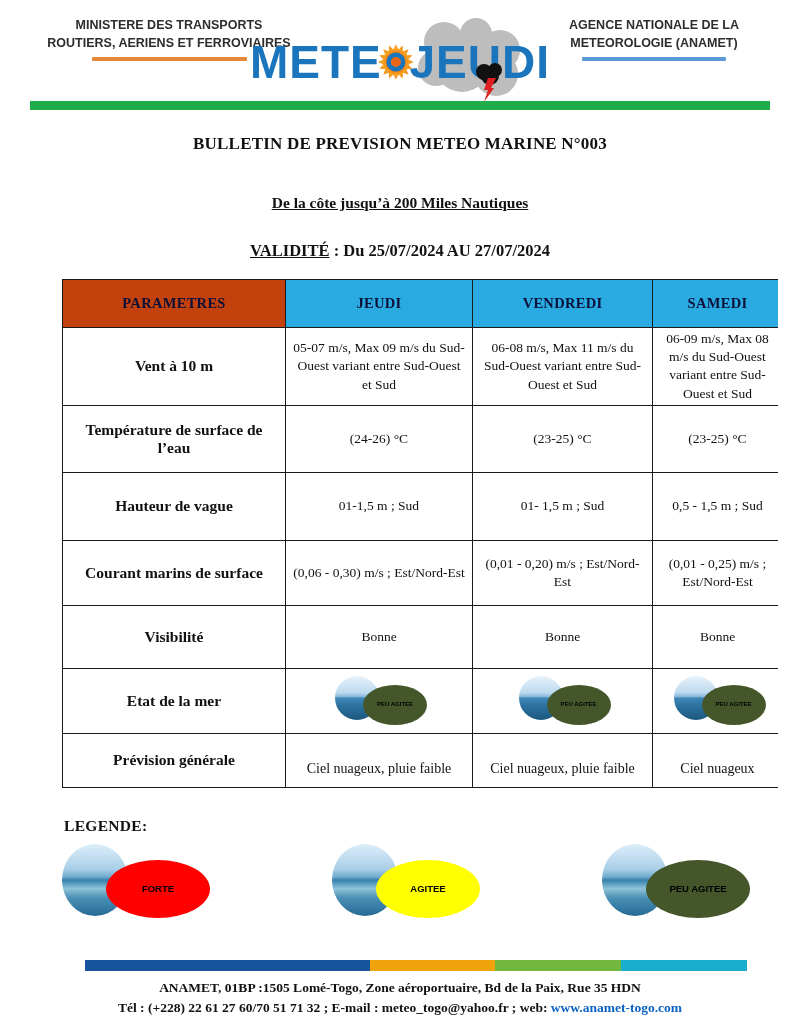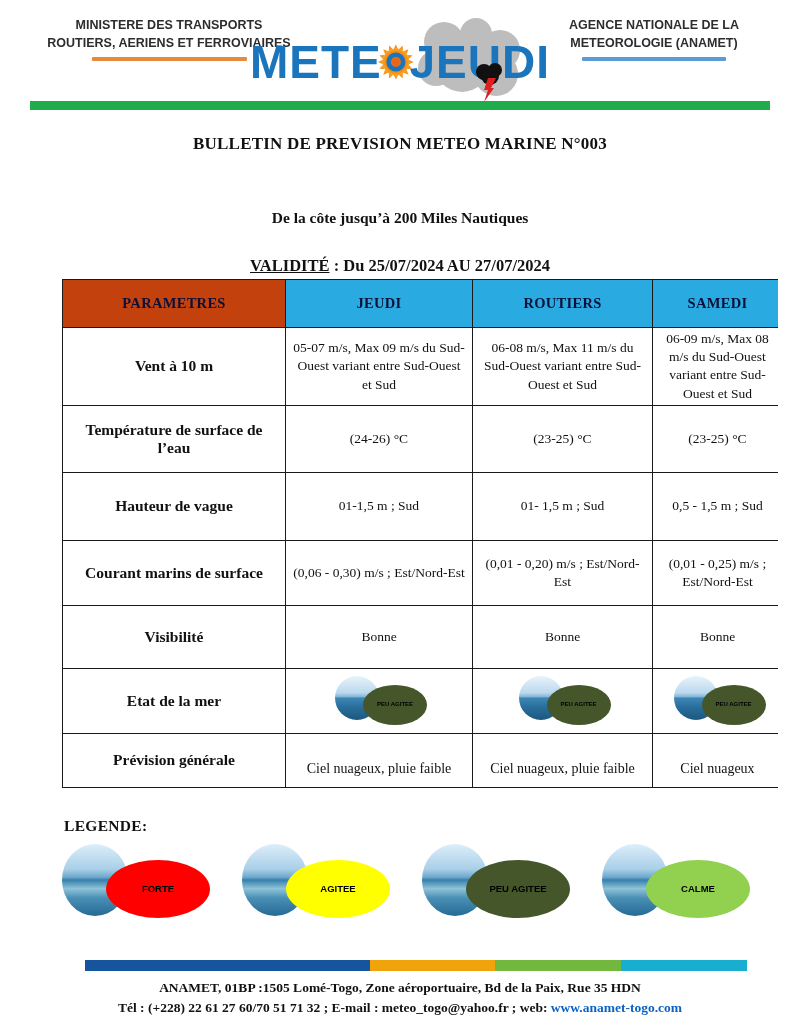--- a/index.html
+++ b/index.html
@@ -43,22 +43,22 @@
 
   .green-bar { position:absolute; top:101px; left:8px; right:8px; height:9px; }
 
   
   .title-main {
     margin-top:32px; text-align:center;
     font-weight:bold; font-size:17px;
     letter-spacing:.2px;
   }
   .title-sub {
-    margin-top:55px; text-align:center;
-    font-weight:bold; font-size:15.5px; 
+    margin-top:40px; text-align:center;
+    font-weight:bold; font-size:15.5px; text-decoration:underline;
   }
   .title-validity {
     margin-top:29px; text-align:center;
     font-weight:bold; font-size:16.5px;
   }
   .title-validity .v-label { text-decoration:underline; }
 
   
   table.forecast {
     position:absolute; left:40px; top:279px;
@@ -229,21 +229,21 @@
     <colgroup>
         <col class="c1">
         <col class="c2">
         <col class="c3">
         <col class="c4">
       </colgroup>
     <thead>
       <tr>
         <th style="background-color: #c2410c;">PARAMETRES</th>
         <th style="background-color: rgb(41, 171, 226);">JEUDI</th>
-        <th style="background-color: rgb(41, 171, 226);">ROUTIERS</th>
+        <th style="background-color: rgb(41, 171, 226);">VENDREDI</th>
         <th style="background-color: rgb(41, 171, 226);">SAMEDI</th>
       </tr>
     </thead>
     <tbody>
       <tr class="r-vent">
         <td class="param">Vent à 10 m</td>
         <td class="val">05-07 m/s, Max 09  m/s du  Sud-Ouest  variant entre Sud-Ouest et Sud</td>
         <td class="val">06-08 m/s, Max 11 m/s du  Sud-Ouest  variant entre Sud-Ouest et Sud</td>
         <td class="val">06-09 m/s, Max 08 m/s   du  Sud-Ouest variant entre Sud-Ouest et Sud</td>
       </tr>
@@ -308,24 +308,20 @@
       <div class="legend-oval" style="background-color: rgb(254, 0, 0);">FORTE</div>
     </div>
     <div class="legend-badge">
       <div class="legend-photo"></div>
       <div class="legend-oval" style="background-color: rgb(255, 255, 0);">AGITEE</div>
     </div>
     <div class="legend-badge">
       <div class="legend-photo"></div>
       <div class="legend-oval" style="background-color: rgb(68, 86, 42);">PEU AGITEE</div>
     </div>
-    <div class="legend-badge">
-      <div class="legend-photo"></div>
-      <div class="legend-oval" style="background-color: rgb(146, 208, 80);">CALME</div>
-    </div>
   </div>
 
   <div class="footer-bar">
     <div class="seg1" style="background-color: rgb(22, 84, 158);"></div>
     <div class="seg2" style="background-color: rgb(240, 163, 10);"></div>
     <div class="seg3" style="background-color: rgb(114, 184, 62);"></div>
     <div class="seg4" style="background-color: rgb(25, 174, 207);"></div>
   </div>
   <div class="footer-text">
     <div>ANAMET, 01BP :1505 Lomé-Togo, Zone aéroportuaire, Bd de la Paix, Rue 35 HDN</div>

